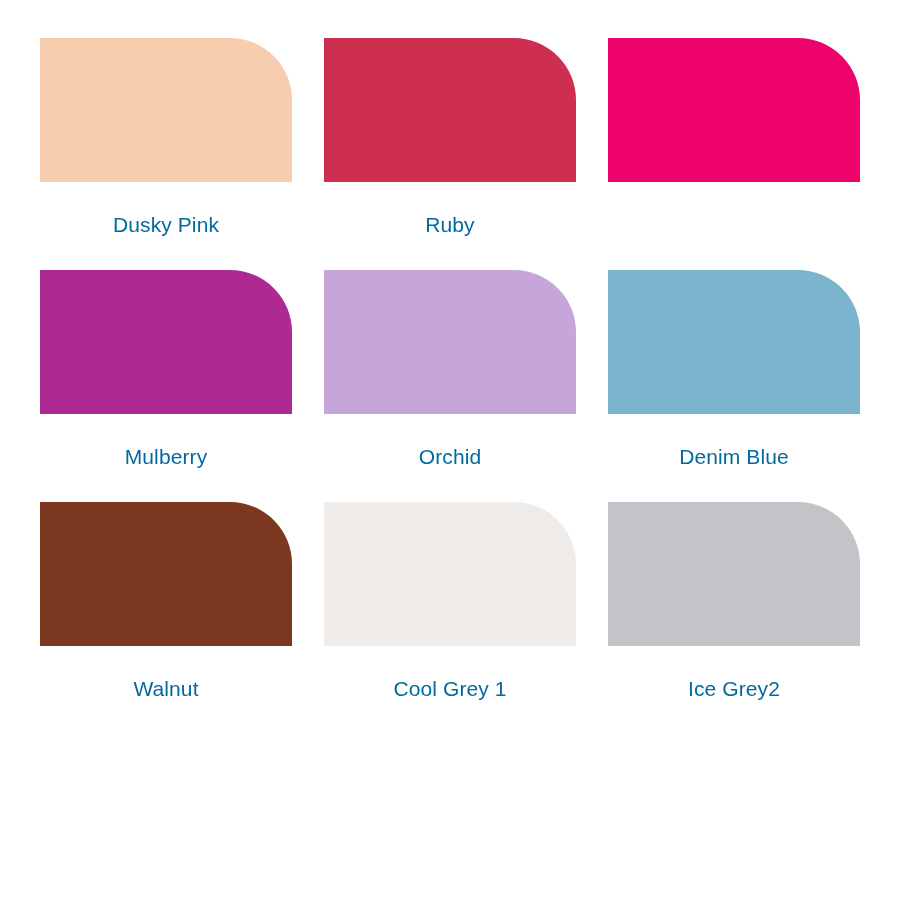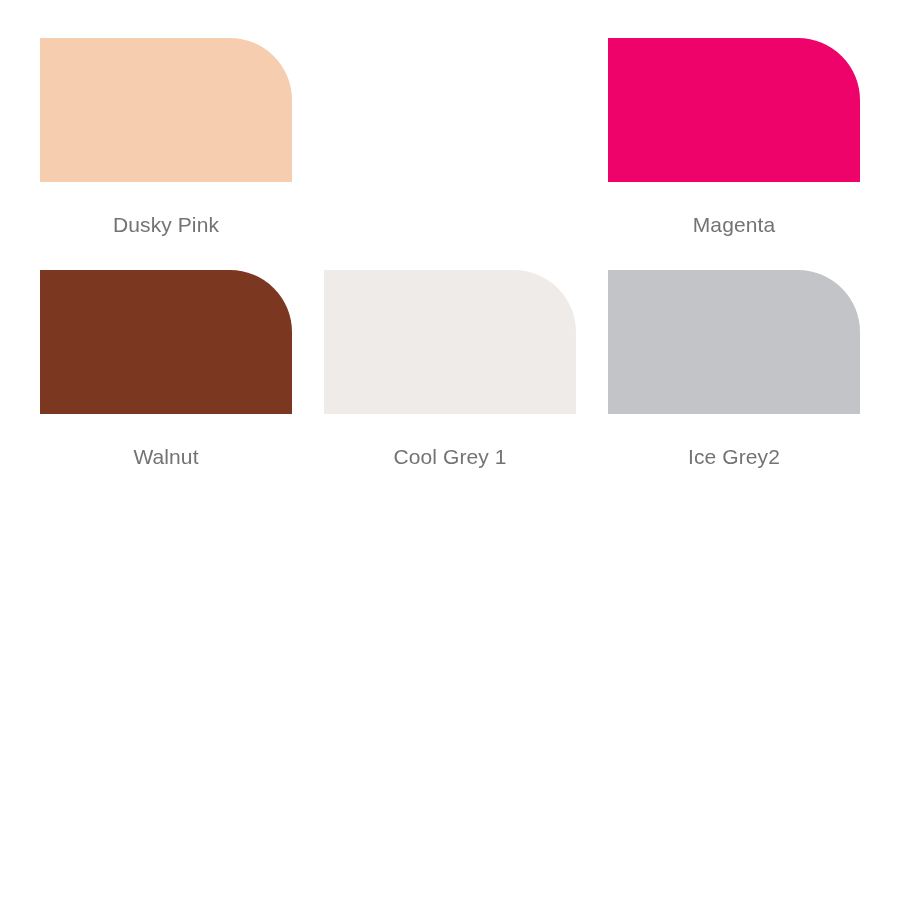--- a/index.html
+++ b/index.html
@@ -52,42 +52,59 @@
     border-bottom-left-radius: 0;
     background: #CCCCCC;
   }
 
   .swatch-label {
     margin-top: 18px;
     height: 50px;
     line-height: 50px;
     font-size: 21px;
     font-weight: 400;
-    color: #737373;
+    color: #0369a1;
     letter-spacing: 0.1px;
     text-align: center;
     white-space: nowrap;
   }
 </style>
 </head>
 <body style="background: rgb(255, 255, 255);">
 
 <div id="palette-sheet">
 
   <div class="swatch-row">
     <div class="swatch-cell">
       <div class="swatch-chip" style="background: rgb(246, 205, 175);"></div>
       <div class="swatch-label">Dusky Pink</div>
     </div>
     <div class="swatch-cell">
+      <div class="swatch-chip" style="background: rgb(206, 46, 79);"></div>
+      <div class="swatch-label">Ruby</div>
+    </div>
+    <div class="swatch-cell">
       <div class="swatch-chip" style="background: rgb(237, 3, 105);"></div>
-      <div class="swatch-label">Magenta</div>
     </div>
   </div>
 
+  <div class="swatch-row">
+    <div class="swatch-cell">
+      <div class="swatch-chip" style="background: rgb(174, 42, 147);"></div>
+      <div class="swatch-label">Mulberry</div>
+    </div>
+    <div class="swatch-cell">
+      <div class="swatch-chip" style="background: rgb(197, 165, 218);"></div>
+      <div class="swatch-label">Orchid</div>
+    </div>
+    <div class="swatch-cell">
+      <div class="swatch-chip" style="background: rgb(123, 180, 204);"></div>
+      <div class="swatch-label">Denim Blue</div>
+    </div>
+  </div>
 
 
   <div class="swatch-row">
     <div class="swatch-cell">
       <div class="swatch-chip" style="background: rgb(123, 55, 32);"></div>
       <div class="swatch-label">Walnut</div>
     </div>
     <div class="swatch-cell">
       <div class="swatch-chip" style="background: rgb(239, 235, 232);"></div>
       <div class="swatch-label">Cool Grey 1</div>

